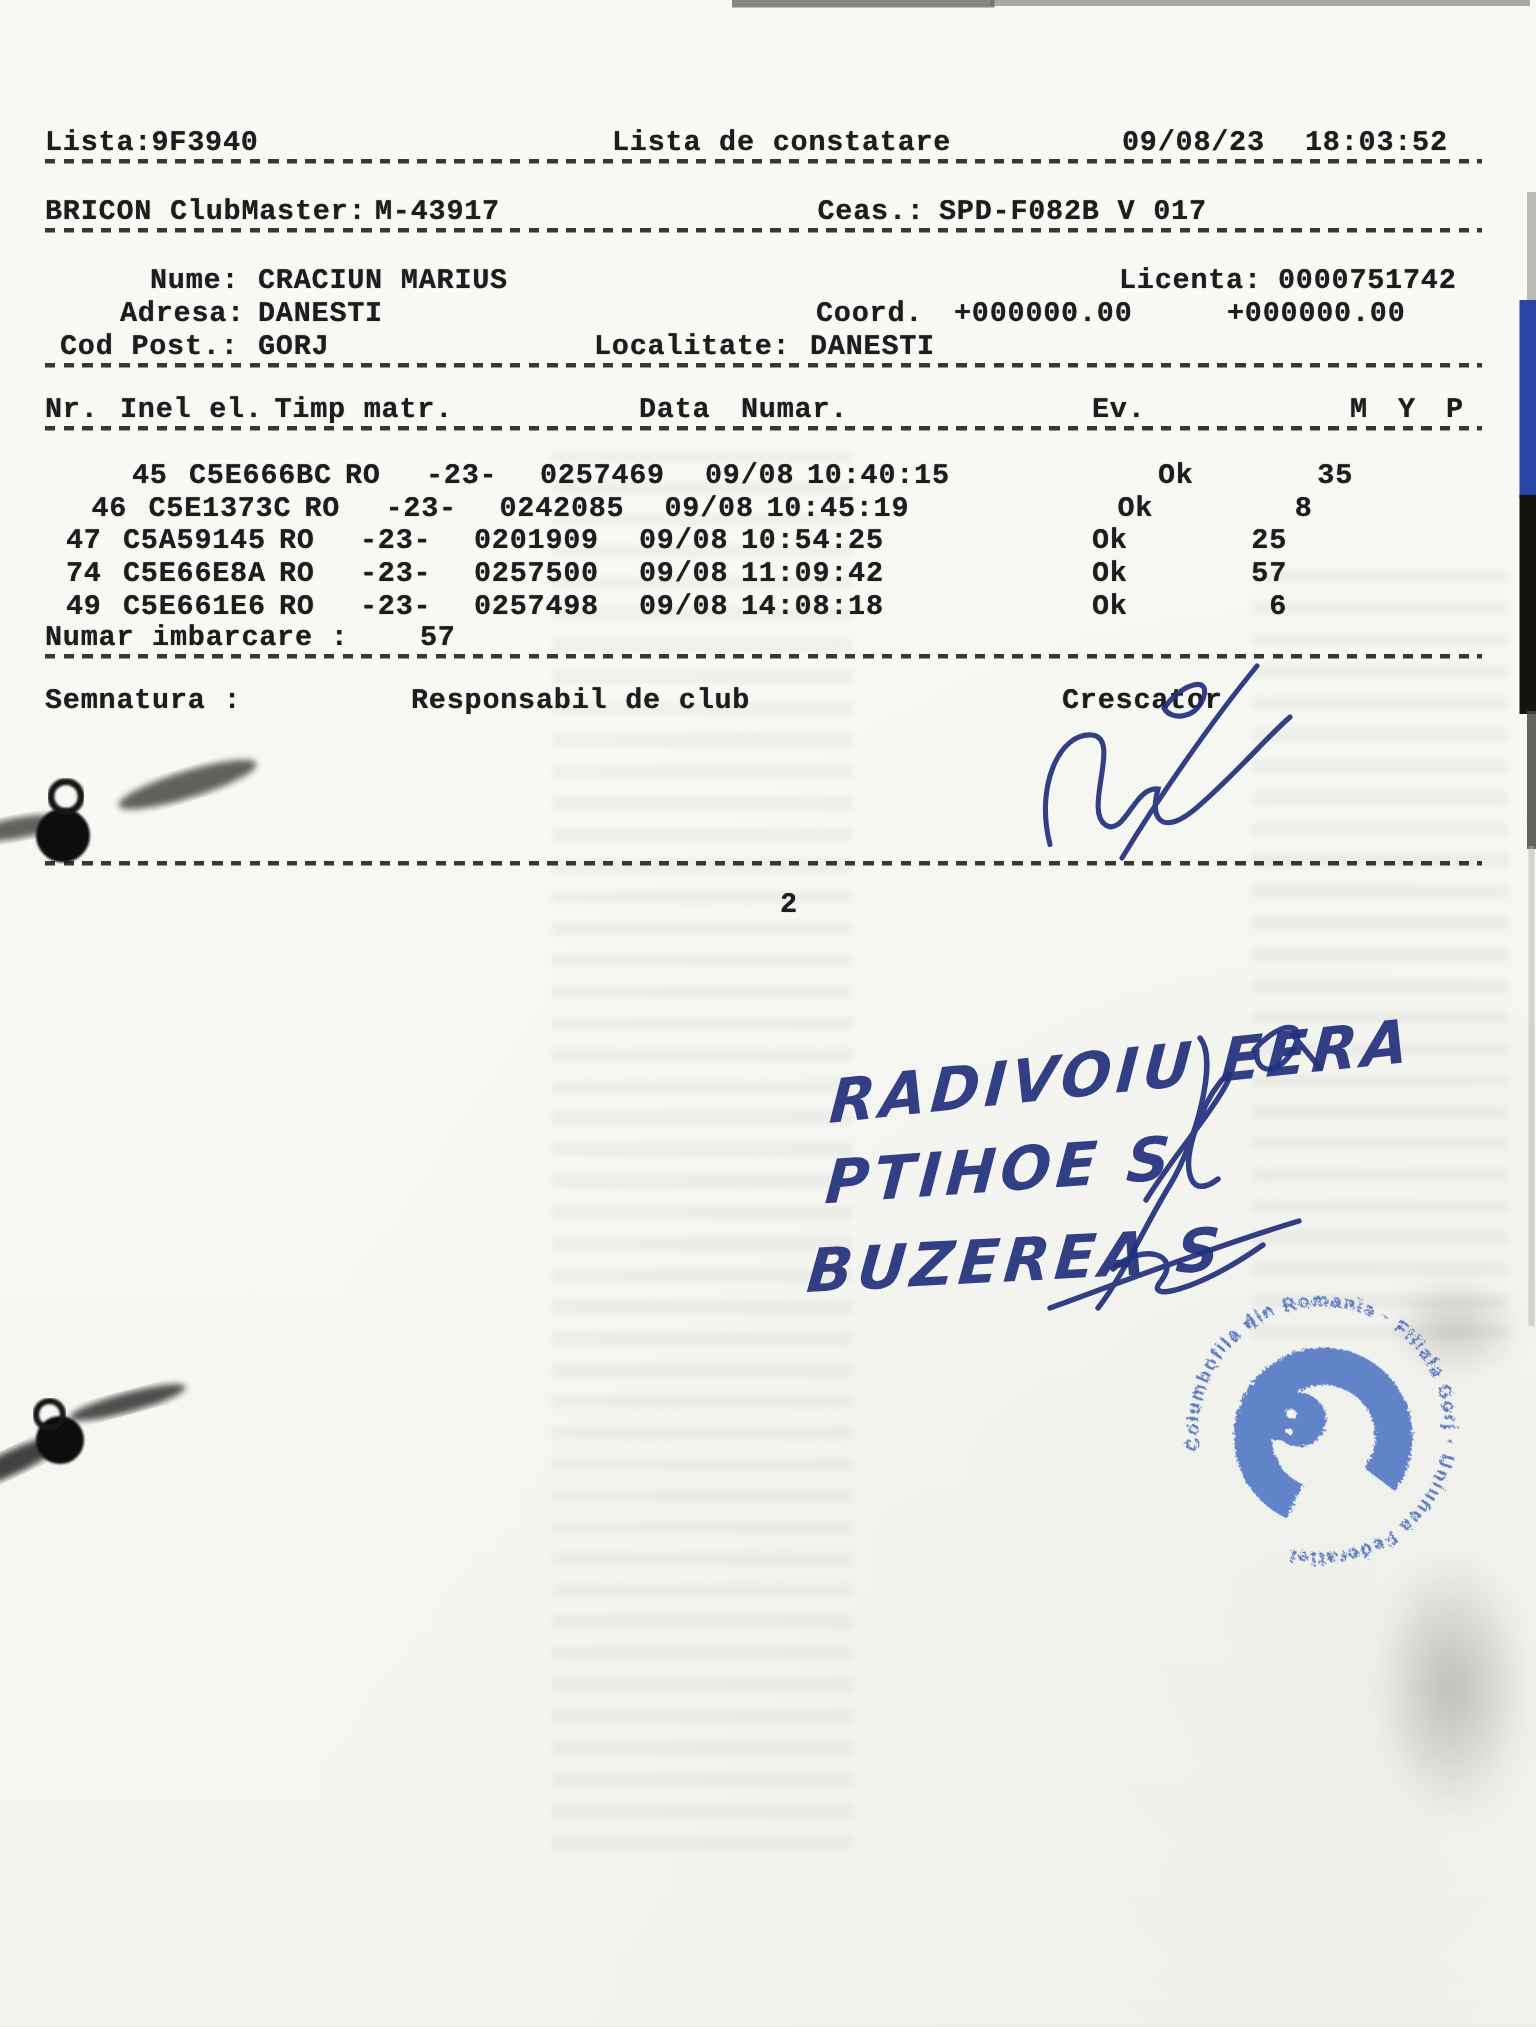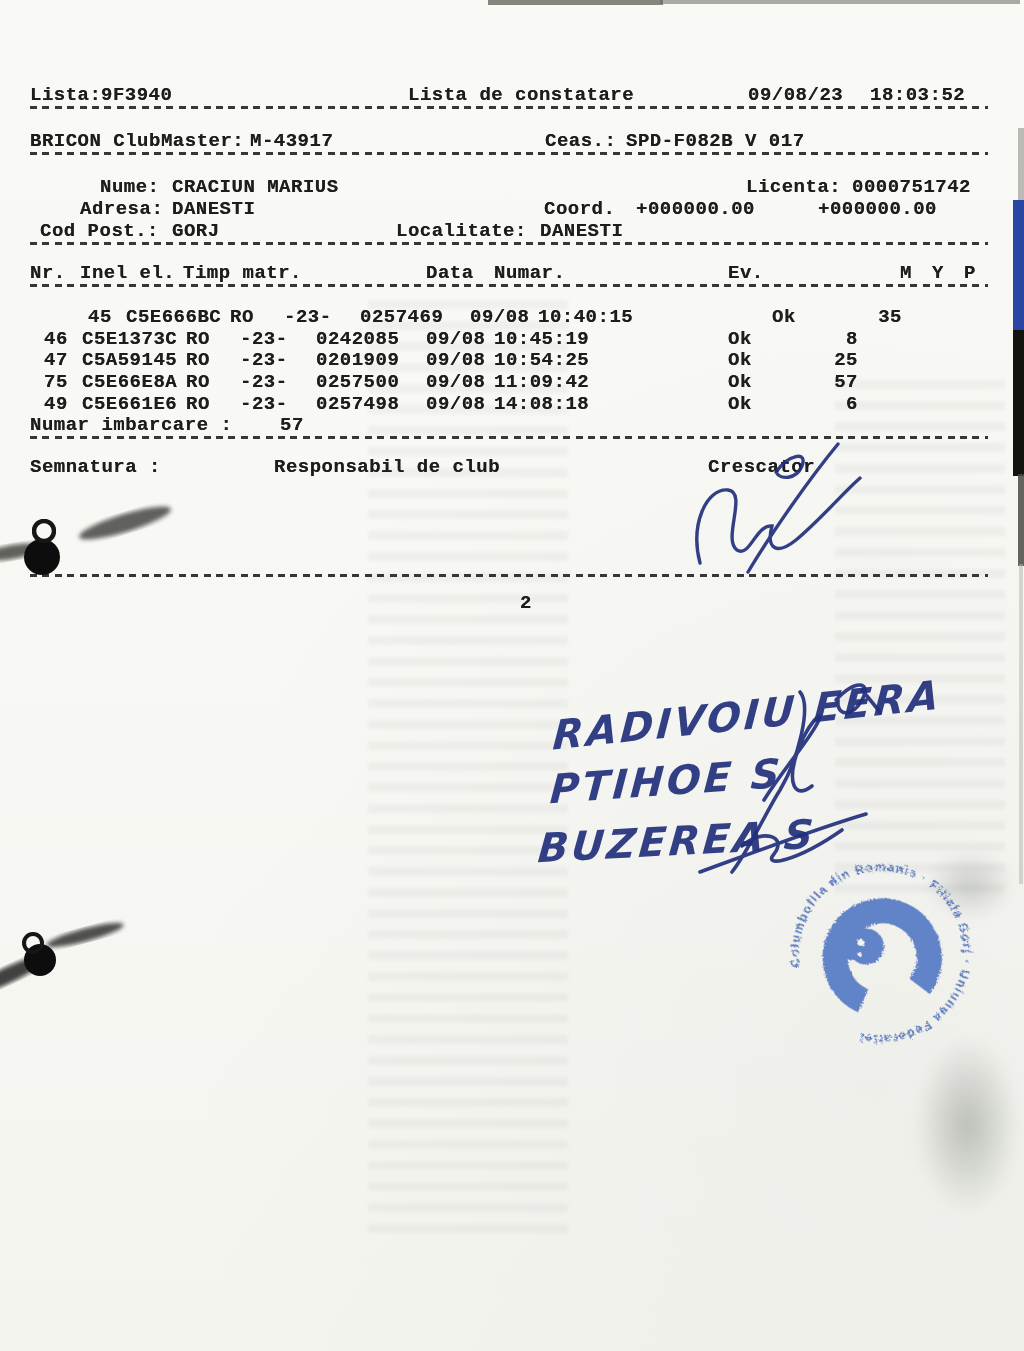--- a/index.html
+++ b/index.html
@@ -98,21 +98,21 @@
         <span style="left: 44px;">45</span>
         <span style="left: 82px;">C5E666BC</span>
         <span style="left: 186px;">RO</span>
         <span style="left: 240px;">-23-</span>
         <span style="left: 316px;">0257469</span>
         <span style="left: 426px;">09/08</span>
         <span style="left: 494px;">10:40:15</span>
         <span style="left: 728px;">Ok</span>
         <span class="c-m" style="left: 790px;">35</span>
       </div>
-      <div class="trow" style="position: absolute; left: 0px; top: 327.7px; width: 892px; height: 22px;">
+      <div class="trow" style="position: absolute; left: 17px; top: 327.7px; width: 892px; height: 22px;">
         <span style="left: 44px;">46</span>
         <span style="left: 82px;">C5E1373C</span>
         <span style="left: 186px;">RO</span>
         <span style="left: 240px;">-23-</span>
         <span style="left: 316px;">0242085</span>
         <span style="left: 426px;">09/08</span>
         <span style="left: 494px;">10:45:19</span>
         <span style="left: 728px;">Ok</span>
         <span class="c-m" style="left: 790px;">8</span>
       </div>
@@ -121,21 +121,21 @@
         <span style="left: 82px;">C5A59145</span>
         <span style="left: 186px;">RO</span>
         <span style="left: 240px;">-23-</span>
         <span style="left: 316px;">0201909</span>
         <span style="left: 426px;">09/08</span>
         <span style="left: 494px;">10:54:25</span>
         <span style="left: 728px;">Ok</span>
         <span class="c-m" style="left: 790px;">25</span>
       </div>
       <div class="trow" style="position: absolute; left: 0px; top: 371.1px; width: 1024px; height: 22px;">
-        <span style="left: 44px;">75</span>
+        <span style="left: 44px;">74</span>
         <span style="left: 82px;">C5E66E8A</span>
         <span style="left: 186px;">RO</span>
         <span style="left: 240px;">-23-</span>
         <span style="left: 316px;">0257500</span>
         <span style="left: 426px;">09/08</span>
         <span style="left: 494px;">11:09:42</span>
         <span style="left: 728px;">Ok</span>
         <span class="c-m" style="left: 790px;">57</span>
       </div>
       <div class="trow" style="position: absolute; left: 0px; top: 392.8px; width: 1024px; height: 22px;">

